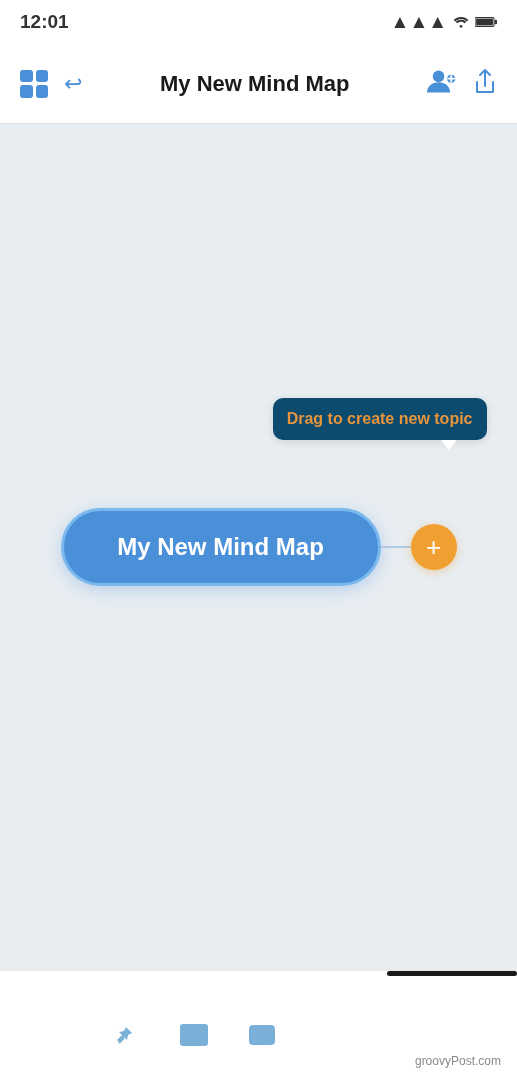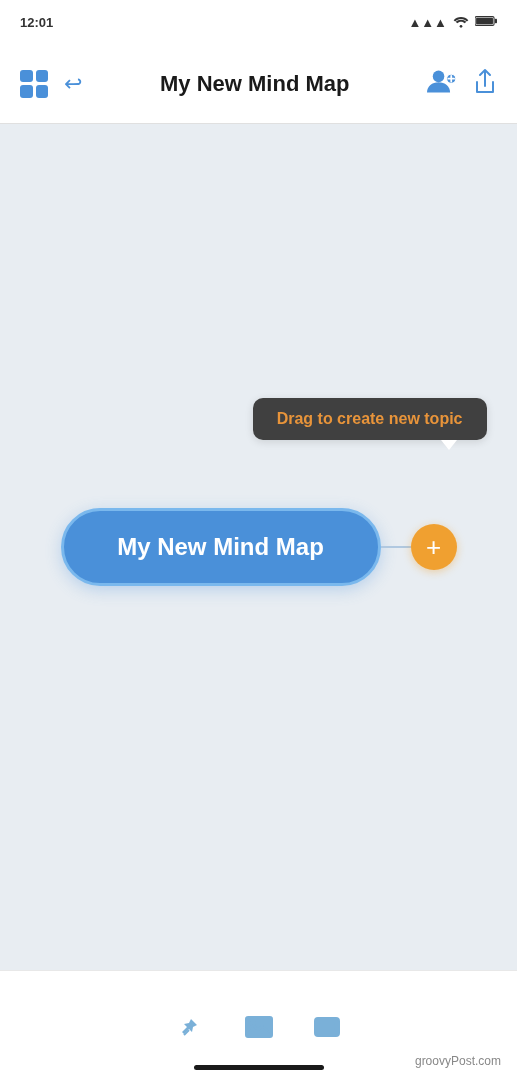--- a/index.html
+++ b/index.html
@@ -101,23 +101,23 @@
       display: flex;
       align-items: center;
       justify-content: center;
     }
 
     
     .drag-tooltip {
       position: absolute;
       top: -110px;
       right: -30px;
-      background: #404040;
+      background: #0c4a6e;
       border-radius: 10px;
-      padding: 12px 24px;
+      padding: 12px 14px;
       font-size: 16px;
       font-weight: 600;
       color: #e8943a;
       white-space: nowrap;
       box-shadow: 0 2px 8px rgba(0,0,0,0.12);
       margin-left: 21px;
     }
 
     .drag-tooltip::after {
       content: '';
@@ -198,22 +198,21 @@
       color: #4a90d9;
       white-space: nowrap;
       box-shadow: 0 2px 8px rgba(0,0,0,0.12);
     }
 
     
     .toolbar {
       background: #ffffff;
       height: 110px;
       display: flex;
-      flex-direction: column;
-      align-items: center;
+      flex-direction: row;
       border-top: 1px solid #e8e8e8;
     }
 
     .toolbar-icons {
       display: flex;
       align-items: center;
       justify-content: center;
       gap: 40px;
       padding-top: 18px;
       flex: 1;
@@ -248,21 +247,21 @@
       color: #888;
     }
 
     .status-bar {
       height: 44px;
       background: white;
       display: flex;
       align-items: center;
       justify-content: space-between;
       padding: 0 20px;
-      font-size: 13px;
+      font-size: 19px;
       color: #333;
     }
 
     .status-time {
       font-weight: 600;
     }
 
     .status-right {
       display: flex;
       gap: 6px;

